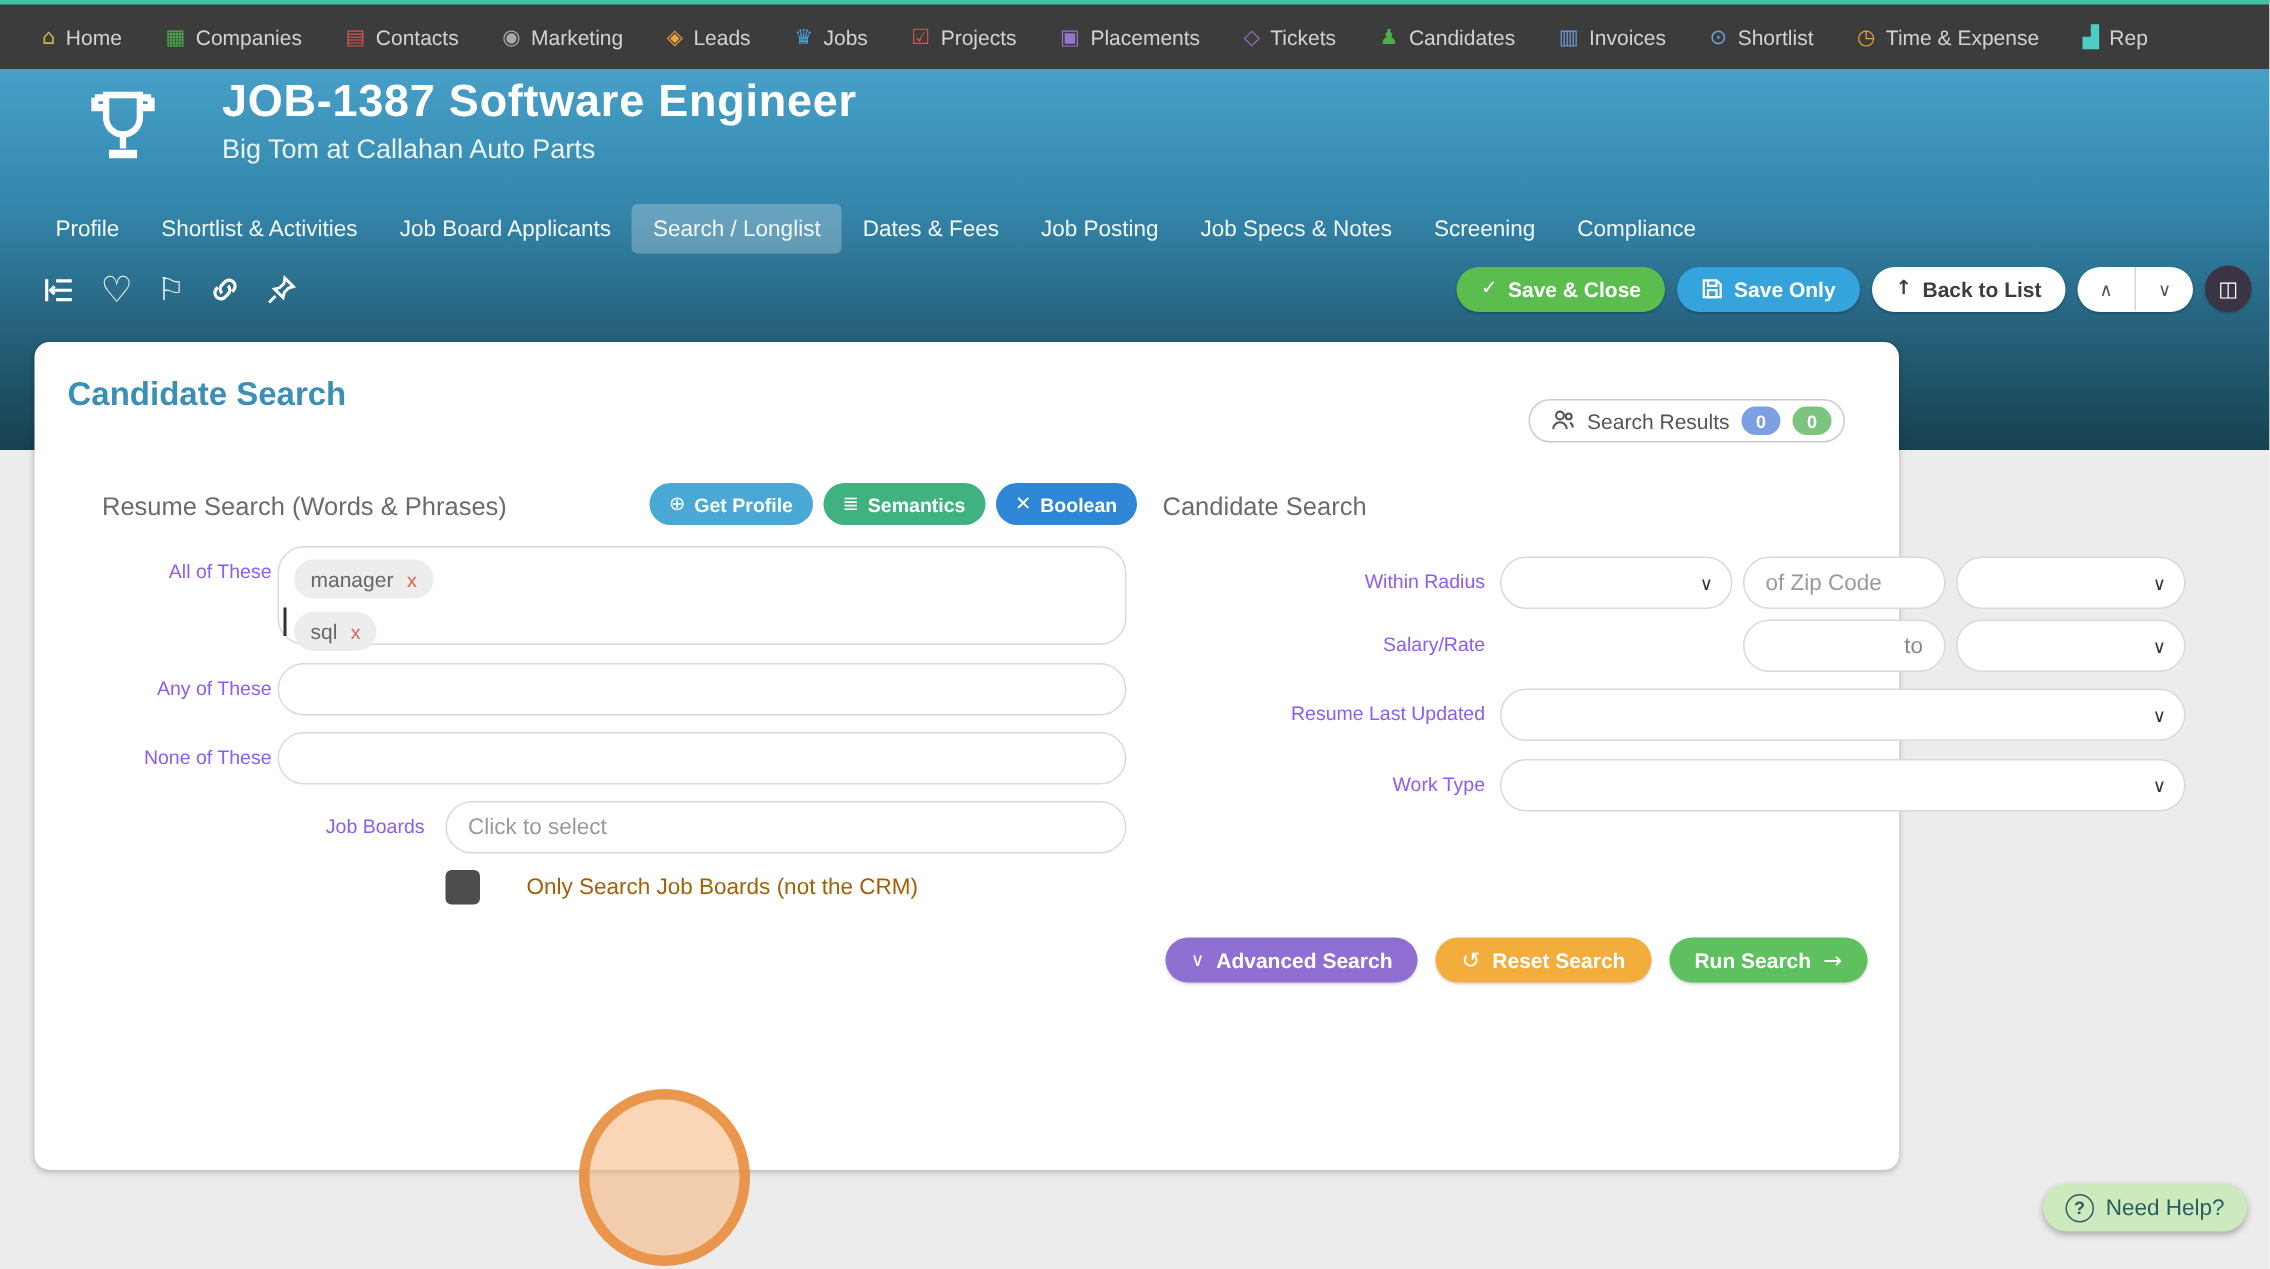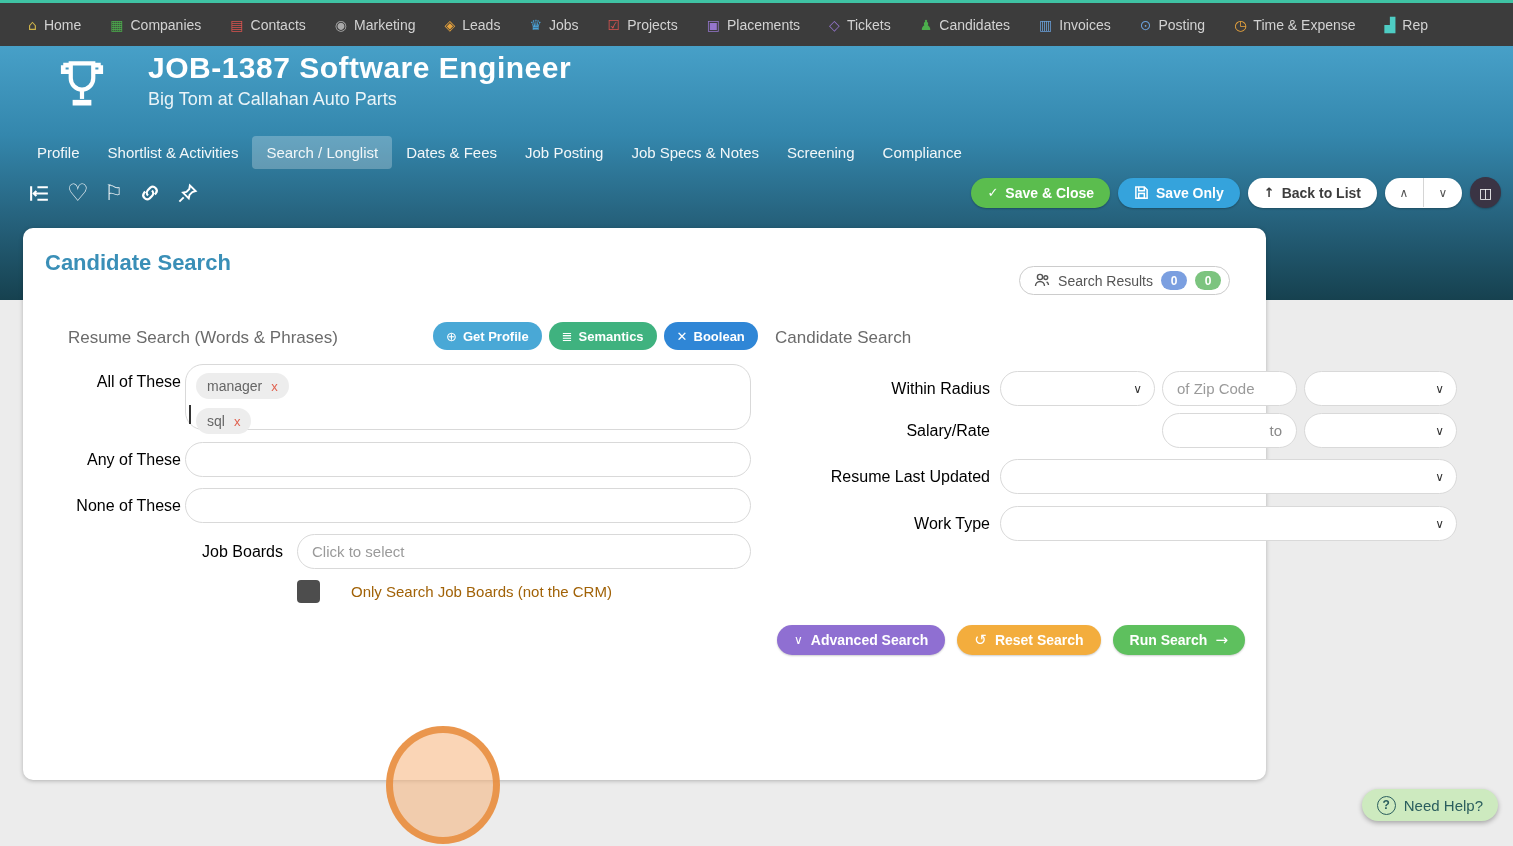--- a/index.html
+++ b/index.html
@@ -50,21 +50,21 @@
           border-radius:10px; box-shadow:0 1px 4px rgba(0,0,0,.25); }
   .card-title { position:absolute; left:22px; top:22px; color:#3a8fb7; font-size:22px; font-weight:bold; }
   .results-pill { position:absolute; right:36px; top:38px; height:29px; border:1px solid #ccc; border-radius:16px;
                   display:flex; align-items:center; gap:8px; padding:0 8px 0 13px; color:#555; font-size:14px; cursor:pointer;}
   .badge { min-width:26px; height:19px; border-radius:10px; color:#fff; font-size:12px; font-weight:bold;
            display:flex; align-items:center; justify-content:center; padding:0 6px;}
   .section-h { position:absolute; color:#6b6b6b; font-size:17px; }
   .mini-btn { height:28px; border-radius:15px; color:#fff; font-size:13px; font-weight:bold;
               display:flex; align-items:center; gap:6px; padding:0 13px; cursor:pointer; }
   .mini-ic { font-family:"DejaVu Sans",sans-serif; font-size:13px; font-weight:normal;}
-  .f-label { position:absolute; text-align:right; color:#000000; font-size:16px; }
+  .f-label { position:absolute; text-align:right; color:#8b5cf6; font-size:13px; }
   .box { position:absolute; background:#fff; border:1px solid #d9d9d9; }
   .tag-area { border-radius:18px; padding:8px 10px; display:flex; align-items:flex-start; gap:9px;}
   .tag { background:#ededed; border-radius:15px; padding:5px 11px; color:#666; font-size:14px;
          display:flex; align-items:center; gap:9px;}
   .tag-x { color:#e0614f; font-size:13px; cursor:pointer; }
   .pill-input { border-radius:18px; height:35px; font-size:15px; color:#444; padding:0 14px; width:100%;
                 border:1px solid #d9d9d9; background:#fff; outline:none; font-family:inherit;}
   .pill-input::placeholder { color:#9a9a9a; }
   .ra { text-align:right; }
   .ra::placeholder { color:#8a8a8a; }
@@ -133,21 +133,21 @@
   <div class="nav-item">
       <span class="nav-ic" style="color:#4cae4c">♟</span>
       <span>Candidates</span>
     </div>
   <div class="nav-item">
       <span class="nav-ic" style="color:#6a9fd8">▥</span>
       <span>Invoices</span>
     </div>
   <div class="nav-item">
       <span class="nav-ic" style="color:#6a9fd8">⊙</span>
-      <span>Posting</span>
+      <span>Shortlist</span>
     </div>
   <div class="nav-item">
       <span class="nav-ic" style="color:#e8a33d">◷</span>
       <span>Time &amp; Expense</span>
     </div>
   <div class="nav-item">
       <span class="nav-ic" style="color:#4ecdc4">▟</span>
       <span>Rep</span>
     </div>
 </div>
@@ -160,20 +160,21 @@
       <path d="M32 40v9"></path>
       <path d="M22 53h20" stroke-width="6"></path>
     </svg>
   </div>
   <div class="job-title">JOB-1387 Software Engineer</div>
   <div class="job-subtitle">Big Tom at Callahan Auto Parts</div>
 
   <div class="tabs">
     <div class="tab">Profile</div>
     <div class="tab">Shortlist &amp; Activities</div>
+    <div class="tab">Job Board Applicants</div>
     <div class="tab selected">Search / Longlist</div>
     <div class="tab">Dates &amp; Fees</div>
     <div class="tab">Job Posting</div>
     <div class="tab">Job Specs &amp; Notes</div>
     <div class="tab">Screening</div>
     <div class="tab">Compliance</div>
   </div>
 
   <div class="actions-left">
     <span class="act-ic">

